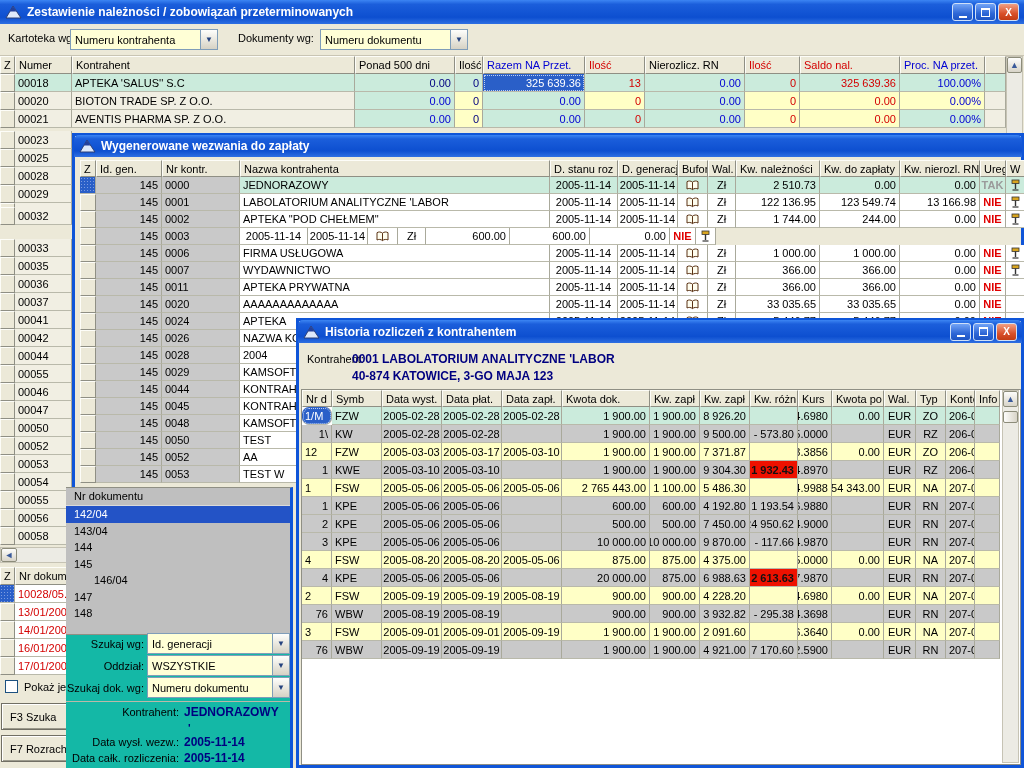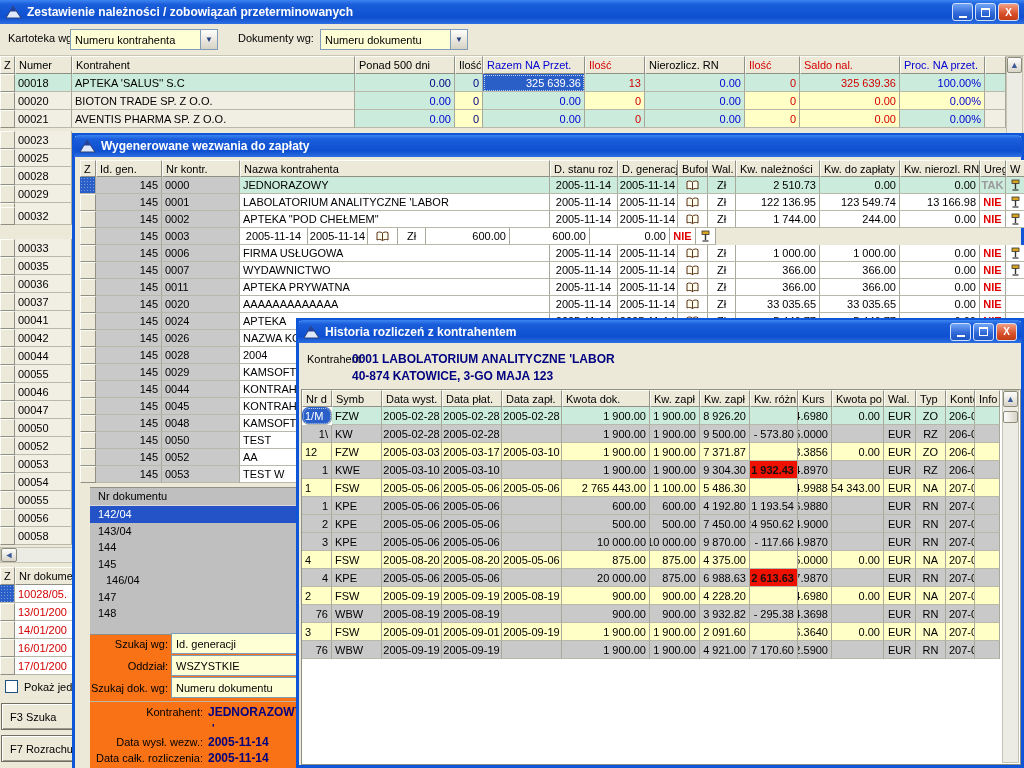--- a/index.html
+++ b/index.html
@@ -644,29 +644,29 @@
         <div class="cell ctr " style="width: 28px; height: 17px;"></div>
         <div class="cell num " style="width: 84px; height: 17px;"></div>
         <div class="cell num " style="width: 80px; height: 17px;"></div>
         <div class="cell num " style="width: 80px; height: 17px;"></div>
         <div class="cell ctr " style="width: 26px; height: 17px;"></div>
         <div class="cell ctr " style="width: 20px; height: 17px;"></div>
       </div>
     </div>
 </div>
 
-<div class="abs" style="left:90px;top:487px;width:227px;height:281px;background:#f97316;border-right:3px solid #0f55d8;box-sizing:border-box;border-top:1px solid #8f8f84">
+<div class="abs" style="left:66px;top:487px;width:227px;height:281px;background:#14b8a6;border-right:3px solid #0f55d8;box-sizing:border-box;border-top:1px solid #8f8f84">
   <div style="position:absolute;left:0;top:0;width:224px;height:146px;background:#BFBFBF;border-bottom:1px solid #8f8f84">
     <div style="height:17px;line-height:17px;padding-left:8px;border-bottom:1px solid #dadada">Nr dokumentu</div>
     <div id="docnumItems">
         <div class="" style="height: 16.5px; line-height: 16.5px; padding-left: 8px; white-space: nowrap; overflow: hidden; background: rgb(35, 83, 198); color: rgb(255, 255, 255);">142/04</div>
         <div class="" style="height: 16.5px; line-height: 16.5px; padding-left: 8px; white-space: nowrap; overflow: hidden;">143/04</div>
         <div class="" style="height: 16.5px; line-height: 16.5px; padding-left: 8px; white-space: nowrap; overflow: hidden;">144</div>
         <div class="" style="height: 16.5px; line-height: 16.5px; padding-left: 8px; white-space: nowrap; overflow: hidden;">145</div>
-        <div class="" style="height: 16.5px; line-height: 16.5px; padding-left: 16px; white-space: nowrap; overflow: hidden;">146/04</div>
+        <div class="" style="height: 16.5px; line-height: 16.5px; padding-left: 0; white-space: nowrap; overflow: hidden; margin-left: 28px;">146/04</div>
         <div class="" style="height: 16.5px; line-height: 16.5px; padding-left: 8px; white-space: nowrap; overflow: hidden;">147</div>
         <div class="" style="height: 16.5px; line-height: 16.5px; padding-left: 8px; white-space: nowrap; overflow: hidden;">148</div>
       </div>
   </div>
   <span class="abs lbl" style="left:0;top:150px;width:78px;text-align:right">Szukaj wg:</span>
   <div class="abs fld" style="left:81px;top:145px;width:143px;height:21px">
     <span>Id. generacji</span>
       <span class="ddb">▼</span>
   </div>
   <span class="abs lbl" style="left:0;top:172px;width:78px;text-align:right">Oddział:</span>

